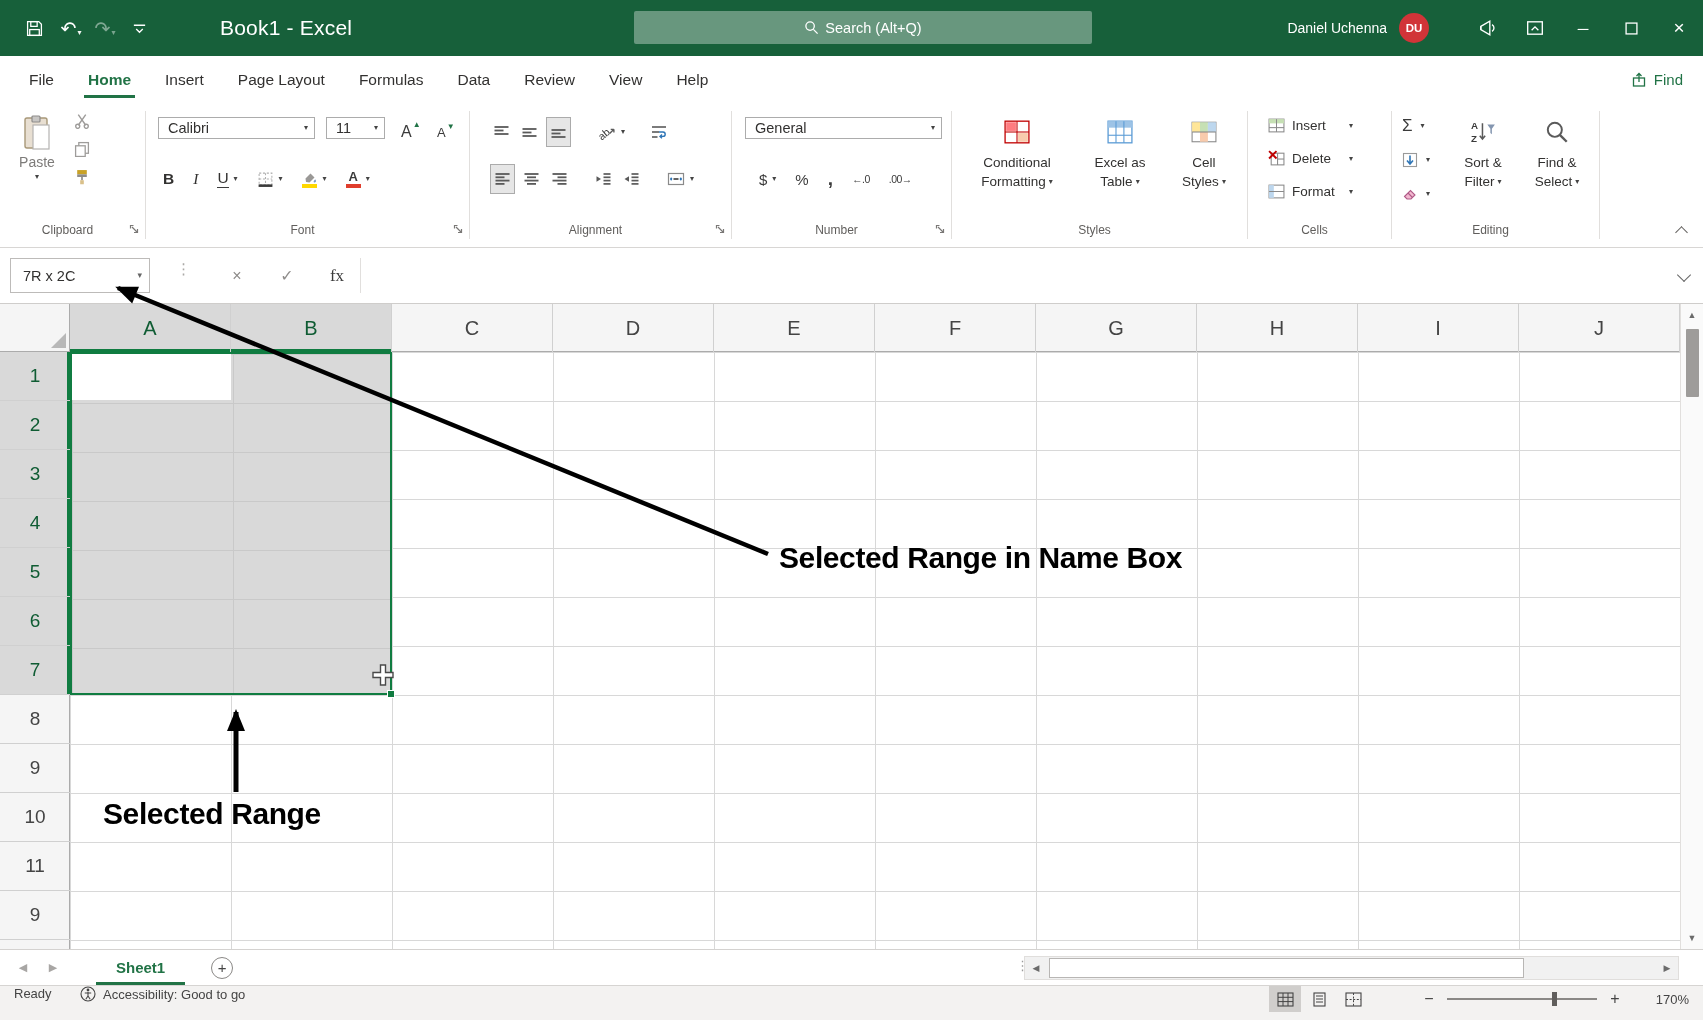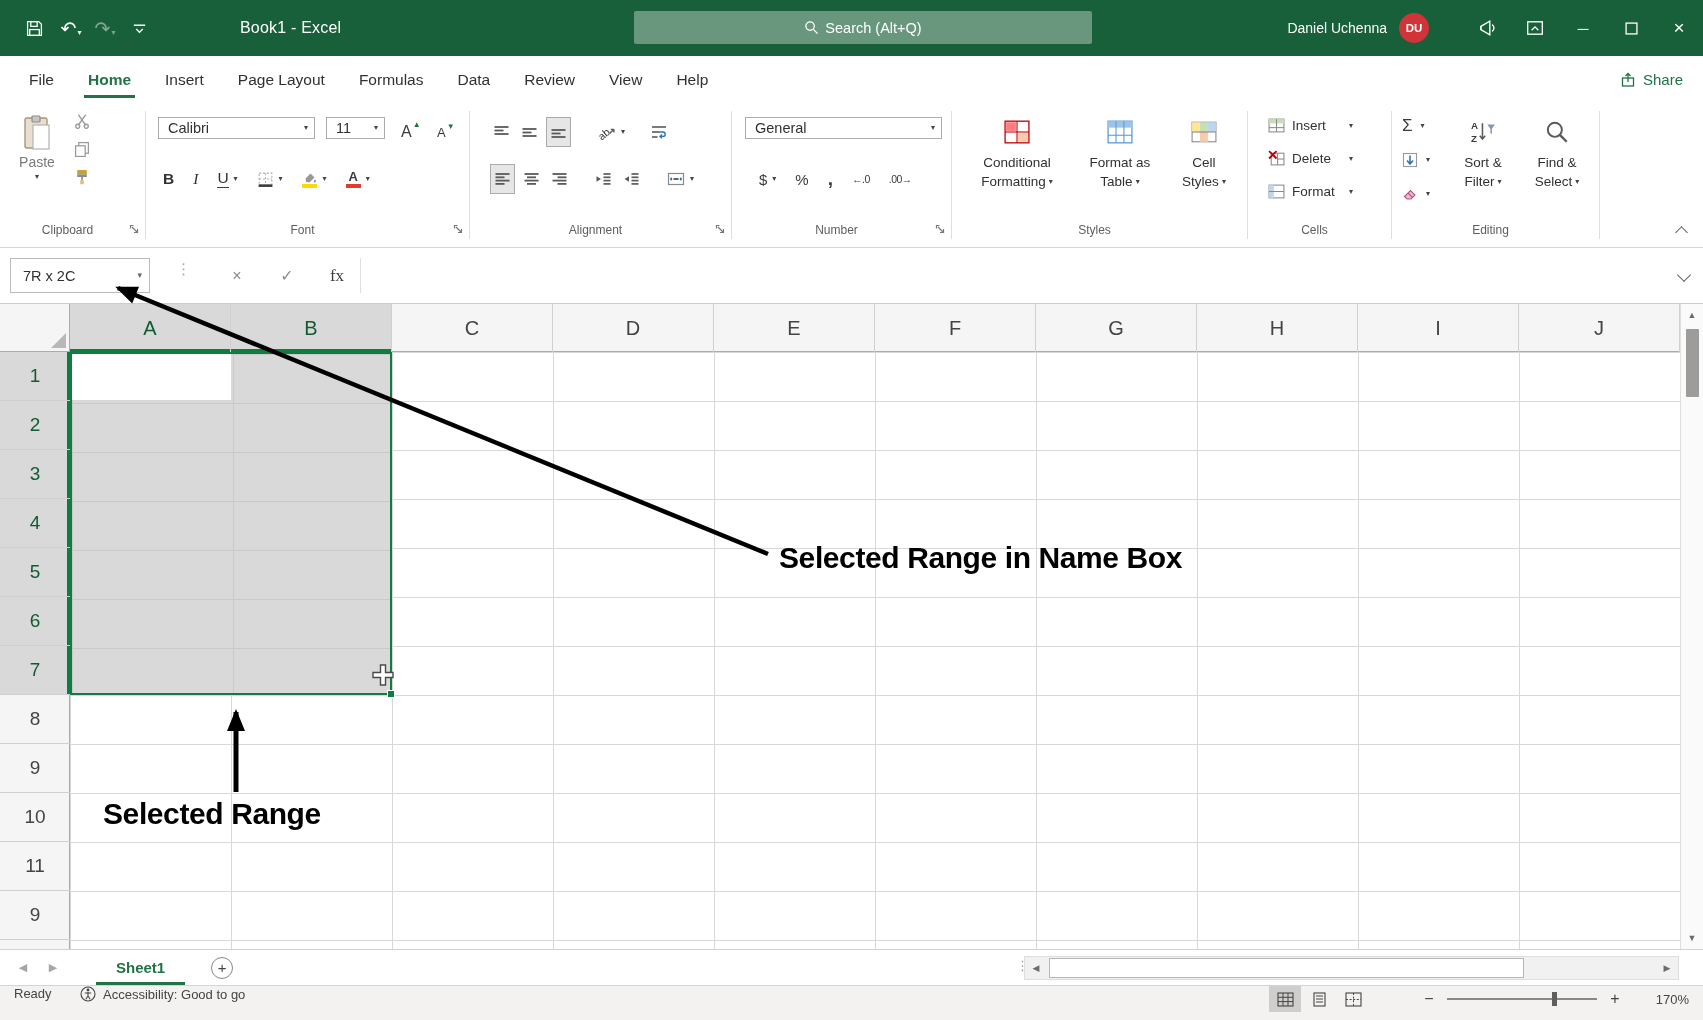--- a/index.html
+++ b/index.html
@@ -8,21 +8,21 @@
 .app{position:relative;width:1703px;height:1020px;background:#fff;overflow:hidden}
 svg{display:block}
 
 
 .tb{position:absolute;top:0;left:0;right:0;height:56px;background:#17603A;display:flex;align-items:center;color:#fff}
 .tb-ic{height:56px;display:flex;align-items:center;justify-content:center;color:#fff}
 .tb-save{width:40px;margin-left:14px}
 .qbtn{width:34px;font-size:19px;display:flex;align-items:center;justify-content:center}
 .qcaret{font-size:8px;opacity:.95;margin-left:1px;align-self:center;padding-top:8px}
 .dim{opacity:.45}
-.tb-title{font-size:16px;margin-left:84px;letter-spacing:.2px}
+.tb-title{font-size:21px;margin-left:64px;letter-spacing:.2px}
 .tb-search{position:absolute;left:634px;top:11px;width:458px;height:33px;background:rgba(255,255,255,.35);border-radius:2px;display:flex;align-items:center;justify-content:center;gap:6px;font-size:14.5px;color:#fff;cursor:default}
 .tb-right{position:absolute;right:0;top:0;height:56px;display:flex;align-items:center}
 .tb-user{font-size:14px;margin-right:12px}
 .tb-avatar{width:30px;height:30px;border-radius:50%;background:#D13438;color:#fff;font-size:11.5px;font-weight:bold;display:flex;align-items:center;justify-content:center;margin-right:34px}
 .tbtn{width:48px;height:56px;display:flex;align-items:center;justify-content:center}
 .wbtn{width:48px;height:56px;display:flex;align-items:center;justify-content:center;font-size:15px;color:#fff}
 
 
 .tabs{position:absolute;top:56px;left:0;right:0;height:47px;background:#fff;display:flex;align-items:center;padding-left:12px}
 .tab{padding:0 17px;font-size:15.5px;color:#323130;height:100%;display:flex;align-items:center;position:relative;cursor:default}
@@ -211,21 +211,21 @@
     <div class="tab">Review</div>
     <div class="tab">View</div>
     <div class="tab">Help</div>
     <div class="share">
       <span>
         <svg width="16" height="16" viewBox="0 0 16 16">
             <rect x="2.5" y="6" width="11" height="8" fill="none" stroke="#217346" stroke-width="1.3"></rect>
             <path d="M8 10V1.5M5.5 4L8 1.5 10.5 4" fill="none" stroke="#217346" stroke-width="1.3"></path>
           </svg>
       </span>
-      <span>Share</span>
+      <span>Find</span>
     </div>
   </div>
 
   <div class="ribbon">
 
     <div class="grp" style="left:0;width:146px">
       <div class="paste-btn">
         <span>
           <svg width="32" height="36" viewBox="0 0 32 36">
               <rect x="4" y="3" width="22" height="30" rx="2" fill="#E8DFD2" stroke="#A89878" stroke-width="1.4"></rect>
@@ -483,21 +483,21 @@
       <div class="bigbtn" style="left:122px;width:92px">
         <span class="bicon">
           <svg width="26" height="26" viewBox="0 0 24 24">
               <rect x="1" y="2" width="22" height="20" fill="#fff" stroke="#5B9BD5" stroke-width="1.2"></rect>
               <rect x="1" y="2" width="22" height="6" fill="#9DC3E6"></rect>
               <line x1="1" y1="15" x2="23" y2="15" stroke="#5B9BD5" stroke-width="1"></line>
               <line x1="8.3" y1="2" x2="8.3" y2="22" stroke="#5B9BD5" stroke-width="1"></line>
               <line x1="15.6" y1="2" x2="15.6" y2="22" stroke="#5B9BD5" stroke-width="1"></line>
             </svg>
         </span>
-        <span>Format as</span>
+        <span>Excel as</span>
         <span class="bb2">
             <span>Table</span>
             <span class="cr">▾</span>
           </span>
       </div>
       <div class="bigbtn" style="left:218px;width:68px">
         <span class="bicon">
           <svg width="26" height="26" viewBox="0 0 24 24">
               <rect x="1" y="3" width="22" height="18" fill="#fff" stroke="#8a8a8a" stroke-width="1"></rect>
               <rect x="1" y="3" width="7.3" height="9" fill="#FFE699"></rect>

